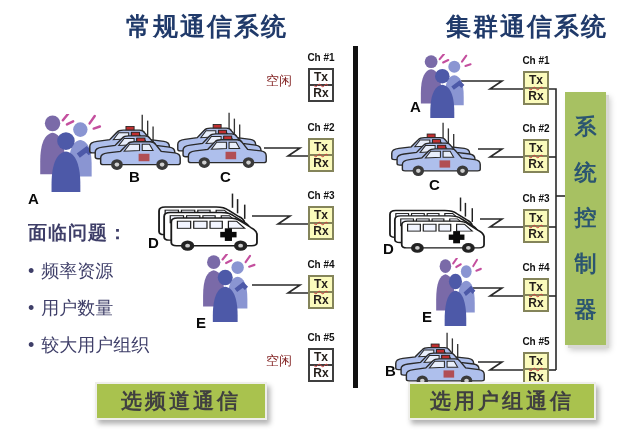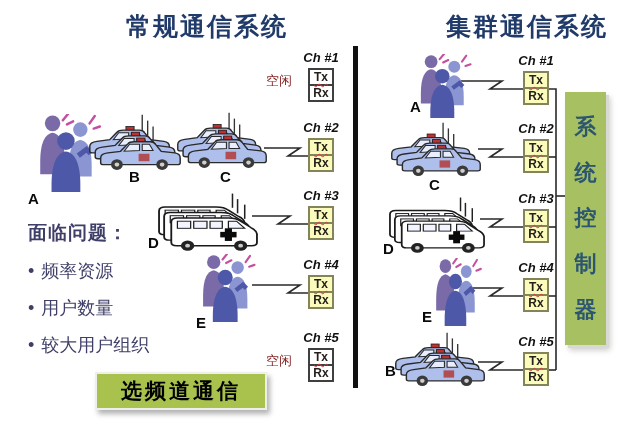--- a/index.html
+++ b/index.html
@@ -8,21 +8,21 @@
     font-family:"Liberation Sans","DejaVu Sans",sans-serif; overflow:hidden;
   }
   .title {
     position:absolute; top:10px; width:240px; text-align:right;
     font-size:25px; font-weight:900; color:#203a6a; letter-spacing:2px; white-space:nowrap;
   }
   .divider { position:absolute; left:353px; top:46px; width:5px; height:342px; background:#111; }
   .overlay { position:absolute; left:0; top:0; width:640px; height:445px; z-index:1; pointer-events:none; }
 
   .ch { position:absolute; width:54px; text-align:center; z-index:2; }
-  .ch-label { font-size:13px; font-weight:bold; color:#111; line-height:17px; margin-bottom:2px; white-space:nowrap;font-style:italic; }
+  .ch-label { font-size:10px; font-weight:bold; color:#111; line-height:17px; margin-bottom:2px; white-space:nowrap; }
   .bx {
     width:26px; height:18px; margin:0 auto; box-sizing:border-box;
     border:2px solid #84845a; background:#fbfbbc;
     display:flex; align-items:center; justify-content:center;
     font-size:12px; font-weight:bold; color:#26201c; line-height:1;text-align:center;
   }
   .bx.rx { margin-top:-2px; }
   .ch.idle .bx { background:#ffffff; border-color:#3f3f3f; }
   .tx-t { text-decoration:underline wavy #d04040; text-decoration-thickness:1px; text-underline-offset:2px; }
   .idle-tag { position:absolute; right:56px; top:23px; font-size:13px; color:#7f1d1d; white-space:nowrap; }
@@ -36,24 +36,24 @@
   .prob-item .dot { margin-right:7px; }
 
   .controller {
     position:absolute; left:565px; top:92px; width:41px; height:253px; z-index:2;
     background:#a7c162; box-shadow:3px 3px 0 #d8d8d4, 4px 5px 6px rgba(0,0,0,.22);
     display:flex; flex-direction:column; align-items:center; justify-content:space-evenly;
   }
   .controller span { font-size:22px; font-weight:900; color:#2b5570; line-height:1; }
 
   .action {
-    position:absolute; top:372px; height:38px; z-index:2; box-sizing:border-box;
+    position:absolute; top:382px; height:38px; z-index:2; box-sizing:border-box;
     background:#a9c24e; border:2px solid #eeeeea; box-shadow:3px 4px 5px rgba(0,0,0,.30);
     display:flex; align-items:center; justify-content:center;
-    font-size:21px; font-weight:900; color:#000000; letter-spacing:3px; white-space:nowrap;
+    font-size:21px; font-weight:900; color:#404040; letter-spacing:3px; white-space:nowrap;
   }
 </style>
 </head>
 <body>
 
 <div class="stage">
 
   <svg width="0" height="0" style="position:absolute" aria-hidden="true">
     <defs>
       <g id="car-shape">
@@ -303,14 +303,15 @@
 
   <div class="controller">
     <span>系</span>
     <span>统</span>
     <span>控</span>
     <span>制</span>
     <span>器</span>
   </div>
 
   <div class="action" style="left:95px;width:172px">选频道通信</div>
+  <div class="action" style="left:408px;width:188px">选用户组通信</div>
 
 </div>
 
 </body></html>

